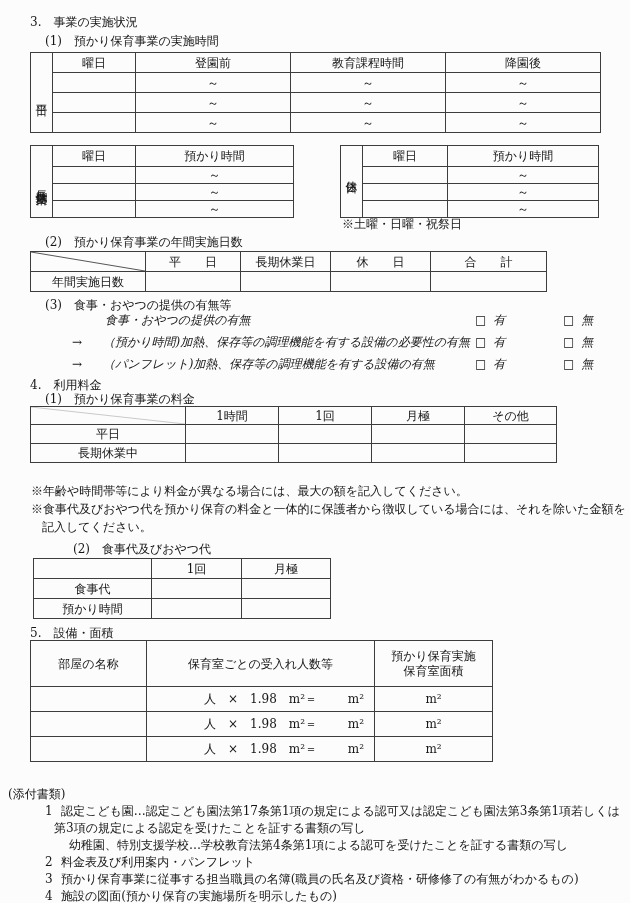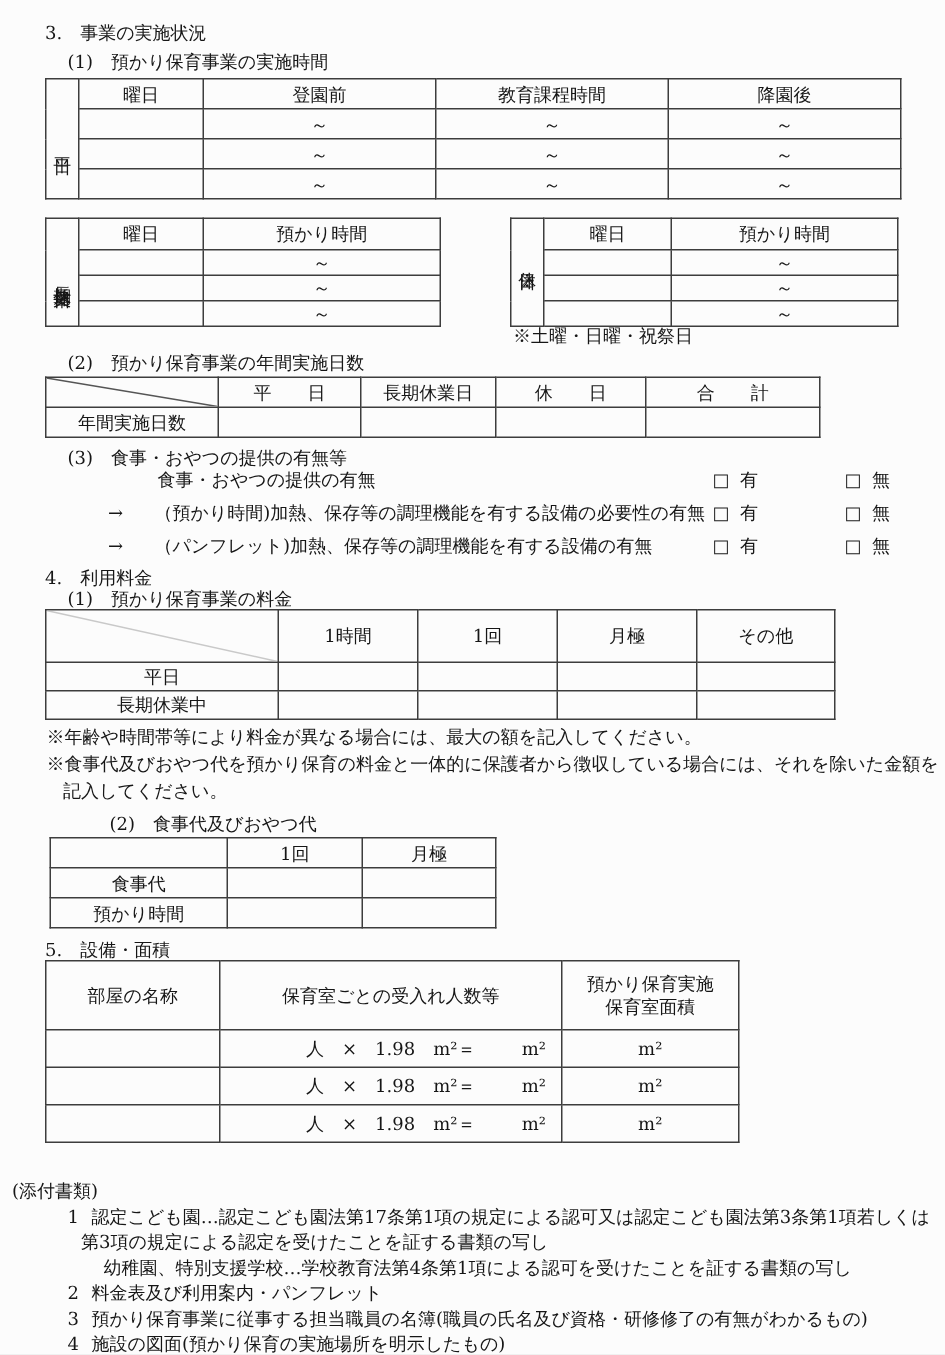--- a/index.html
+++ b/index.html
@@ -26,32 +26,32 @@
     letter-spacing:1px; line-height:1; display:inline-block;
   }
   td.sidecell { padding:0; }
   td.diag { position:relative; }
   td.diag svg { position:absolute; inset:0; width:100%; height:100%; display:block; }
 
   #tbl-weekday  tr { height:20px; }
   #tbl-longterm tr, #tbl-holiday tr { height:16px; }
   #tbl-longterm tr.hrow, #tbl-holiday tr.hrow { height:21px; }
   #tbl-annual   tr { height:20px; }
-  #tbl-fee      tr.hrow { height:35px; }
+  #tbl-fee      tr.hrow { height:18px; }
   #tbl-fee      tr.r    { height:19px; }
   #tbl-meal     tr { height:20px; }
   #tbl-facility tr.hrow { height:46px; }
   #tbl-facility tr.r    { height:25px; }
   #tbl-facility .hdr2 div { line-height:15px; }
 
   .cap-cell { position:relative; }
   .cap-unit { position:absolute; right:10px; top:50%; transform:translateY(-50%); }
 
   
-  .prov-row { position:absolute; left:0; width:630px; height:18px; line-height:18px; }
+  .prov-row { position:absolute; left:0; width:630px; height:18px; line-height:18px;font-style:italic; }
   .prov-arrow { position:absolute; left:72px; }
   .prov-label { position:absolute; left:103px; }
   .prov-label.first { left:105px; }
   .prov-yes { position:absolute; left:475px; }
   .prov-no  { position:absolute; left:563px; }
   .cb { margin-right:7px; font-size:12px; }
 
   
   .att-line { white-space:nowrap; line-height:17px; }
   .att-num { display:inline-block; width:16px; }

